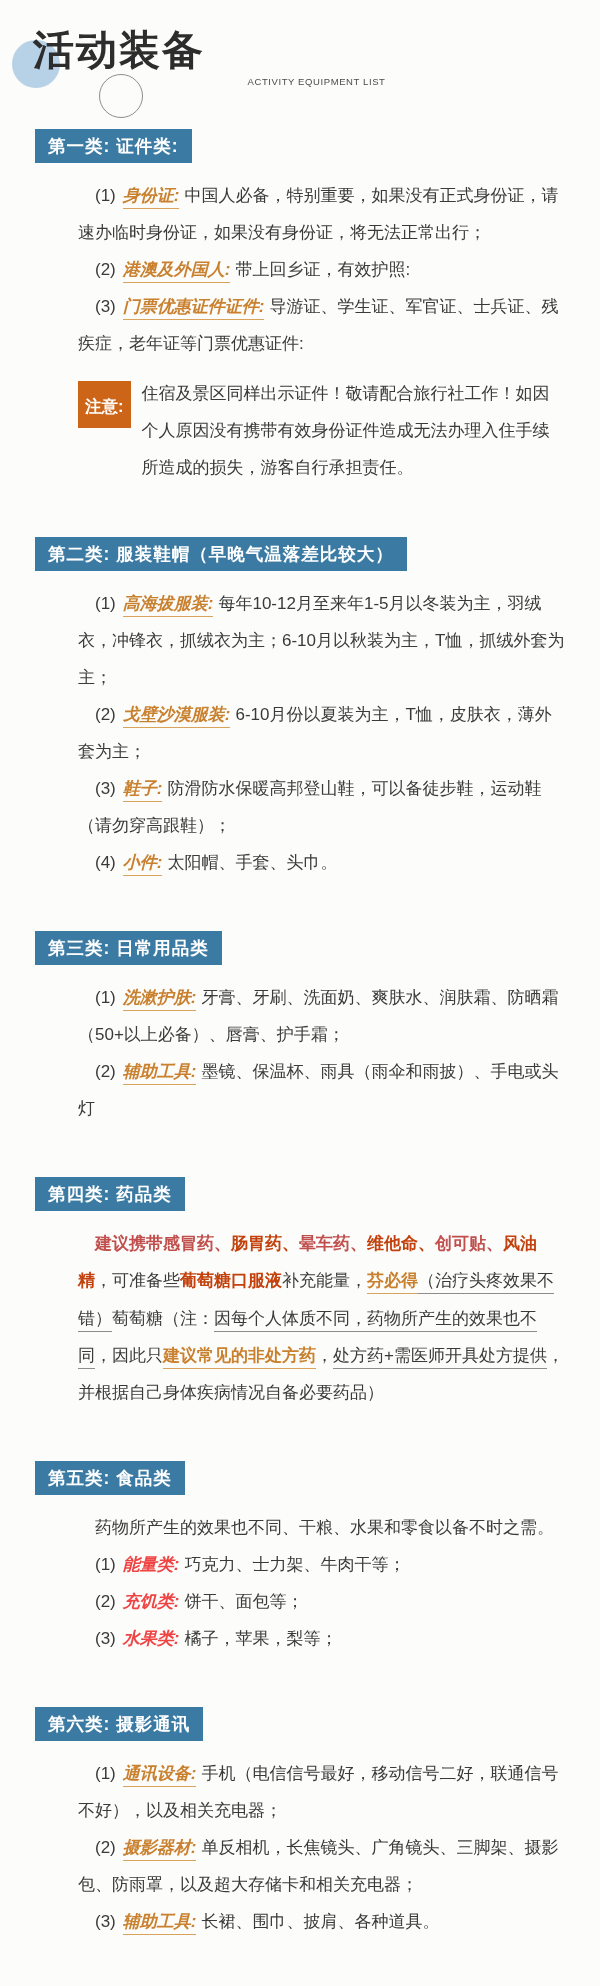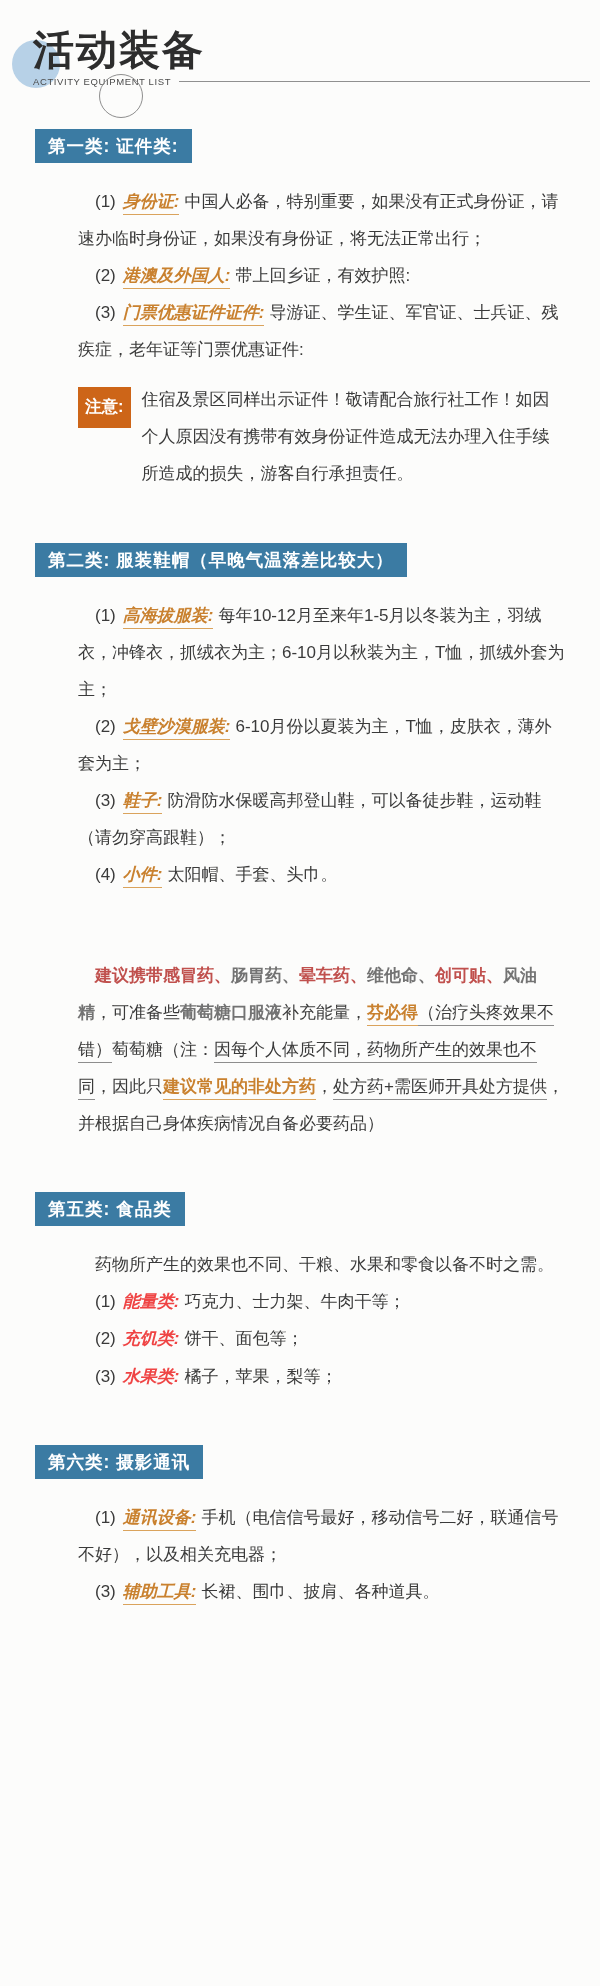--- a/index.html
+++ b/index.html
@@ -15,49 +15,49 @@
     background:#aac9e3;opacity:.85;z-index:0;
   }
   .hdr h1{
     position:relative;z-index:1;margin:0;font-size:41px;line-height:1.0;
     font-weight:900;color:#2d2d2d;letter-spacing:2px;
   }
   .deco-ring{
     position:absolute;left:99px;top:74px;width:42px;height:42px;border-radius:50%;
     border:1.5px solid #8e8e8e;z-index:2;background:transparent;
   }
-  .sub-row{display:flex;align-items:center;margin-top:5px;position:relative;z-index:1;}
+  .sub-row{display:flex;align-items:center;margin-top:5px;position:relative;z-index:1;flex-direction:column;}
   .subtitle{font-size:9.5px;color:#4b4b4b;letter-spacing:.6px;white-space:nowrap;}
   .rule{flex:1;height:1px;background:#909090;margin-left:8px;margin-right:10px;}
   
   .doc{padding-bottom:60px;}
   .sec{margin-top:50px;}
   .sec:first-child{margin-top:42px;}
   .sec-title{
-    display:inline-block;margin:0 0 6px 35px;background:#3b7ba3;color:#ffffff;
+    display:inline-block;margin:0 0 0 35px;background:#3b7ba3;color:#ffffff;
     font-size:17.5px;font-weight:bold;padding:7px 13px;letter-spacing:1px;line-height:1.15;
   }
   .sec-body{padding:14px 34px 0 78px;font-size:17px;line-height:2.18;}
   .item,.para{margin:0;text-indent:17px;}
   .num{margin-right:7px;}
   .term{
     color:#c9812f;font-weight:bold;
     border-bottom:1.5px solid #daa35c;padding-bottom:3px;margin-right:5px;font-style:italic;
   }
   .term.plain{color:#ef4444;border-bottom:none;}
   
   .note{display:flex;margin-top:13px;align-items:flex-start;text-indent:0;}
   .note-label{
     background:#cd6518;color:#fff;font-weight:bold;font-size:16.5px;
-    padding:2px 7px 3px;margin-top:6px;margin-right:11px;white-space:nowrap;flex:0 0 auto;
+    padding:8px 7px 3px;margin-top:6px;margin-right:11px;white-space:nowrap;flex:0 0 auto;
   }
   .note-text{flex:1;line-height:2.18;}
   
   .seg-red{color:#c0504d;font-weight:bold;}
-  .seg-orange{color:#737373;font-weight:bold;margin-top:23px;}
+  .seg-orange{color:#c2410c;font-weight:bold;margin-top:23px;}
   .seg-orange-u{color:#c9812f;font-weight:bold;border-bottom:1.5px solid #daa35c;padding-bottom:3px;}
   .seg-u{border-bottom:1px solid #8d8d8d;padding-bottom:3px;}
 </style>
 </head>
 <body>
 
 <div class="page">
   <header class="hdr">
     <span class="deco-circle"></span>
     <h1>活动装备</h1>
@@ -76,27 +76,32 @@
             <span class="note-label">注意:</span>
             <span class="note-text">住宿及景区同样出示证件！敬请配合旅行社工作！如因个人原因没有携带有效身份证件造成无法办理入住手续所造成的损失，游客自行承担责任。</span>
           </div>
         </div></section>
       <section class="sec"><h2 class="sec-title">第二类: 服装鞋帽（早晚气温落差比较大）</h2><div class="sec-body">
           <p class="item"><span class="num">(1)</span><span class="term">高海拔服装:</span><span class="txt">每年10-12月至来年1-5月以冬装为主，羽绒衣，冲锋衣，抓绒衣为主；6-10月以秋装为主，T恤，抓绒外套为主；</span></p>
           <p class="item"><span class="num">(2)</span><span class="term">戈壁沙漠服装:</span><span class="txt">6-10月份以夏装为主，T恤，皮肤衣，薄外套为主；</span></p>
           <p class="item"><span class="num">(3)</span><span class="term">鞋子:</span><span class="txt">防滑防水保暖高邦登山鞋，可以备徒步鞋，运动鞋（请勿穿高跟鞋）；</span></p>
           <p class="item"><span class="num">(4)</span><span class="term">小件:</span><span class="txt">太阳帽、手套、头巾。</span></p>
         </div></section>
-      <section class="sec"><div class="sec-body">
+      <section class="sec"><h2 class="sec-title">第三类: 日常用品类</h2><div class="sec-body">
+          <p class="item"><span class="num">(1)</span><span class="term">洗漱护肤:</span><span class="txt">牙膏、牙刷、洗面奶、爽肤水、润肤霜、防晒霜（50+以上必备）、唇膏、护手霜；</span></p>
+          <p class="item"><span class="num">(2)</span><span class="term">辅助工具:</span><span class="txt">墨镜、保温杯、雨具（雨伞和雨披）、手电或头灯</span></p>
+        </div></section>
+      <section class="sec"><h2 class="sec-title">第四类: 药品类</h2><div class="sec-body">
           <p class="para"><span class="seg-red">建议携带感冒药、</span><span class="seg-orange">肠胃药、</span><span class="seg-red">晕车药、</span><span class="seg-orange">维他命、</span><span class="seg-red">创可贴、</span><span class="seg-orange">风油精</span><span>，可准备些</span><span class="seg-orange">葡萄糖口服液</span><span>补充能量，</span><span class="seg-orange-u">芬必得</span><span class="seg-u">（治疗头疼效果不错）</span><span>萄萄糖（注：</span><span class="seg-u">因每个人体质不同，药物所产生的效果也不同</span><span>，因此只</span><span class="seg-orange-u">建议常见的非处方药</span><span>，</span><span class="seg-u">处方药+需医师开具处方提供</span><span>，并根据自己身体疾病情况自备必要药品）</span></p>
         </div></section>
       <section class="sec"><h2 class="sec-title">第五类: 食品类</h2><div class="sec-body">
           <p class="para">药物所产生的效果也不同、干粮、水果和零食以备不时之需。</p>
           <p class="item"><span class="num">(1)</span><span class="term plain">能量类:</span><span class="txt">巧克力、士力架、牛肉干等；</span></p>
           <p class="item"><span class="num">(2)</span><span class="term plain">充饥类:</span><span class="txt">饼干、面包等；</span></p>
           <p class="item"><span class="num">(3)</span><span class="term plain">水果类:</span><span class="txt">橘子，苹果，梨等；</span></p>
         </div></section>
       <section class="sec"><h2 class="sec-title">第六类: 摄影通讯</h2><div class="sec-body">
           <p class="item"><span class="num">(1)</span><span class="term">通讯设备:</span><span class="txt">手机（电信信号最好，移动信号二好，联通信号不好），以及相关充电器；</span></p>
+          <p class="item"><span class="num">(2)</span><span class="term">摄影器材:</span><span class="txt">单反相机，长焦镜头、广角镜头、三脚架、摄影包、防雨罩，以及超大存储卡和相关充电器；</span></p>
           <p class="item"><span class="num">(3)</span><span class="term">辅助工具:</span><span class="txt">长裙、围巾、披肩、各种道具。</span></p>
         </div></section>
     </main>
 </div>
 
 </body></html>

